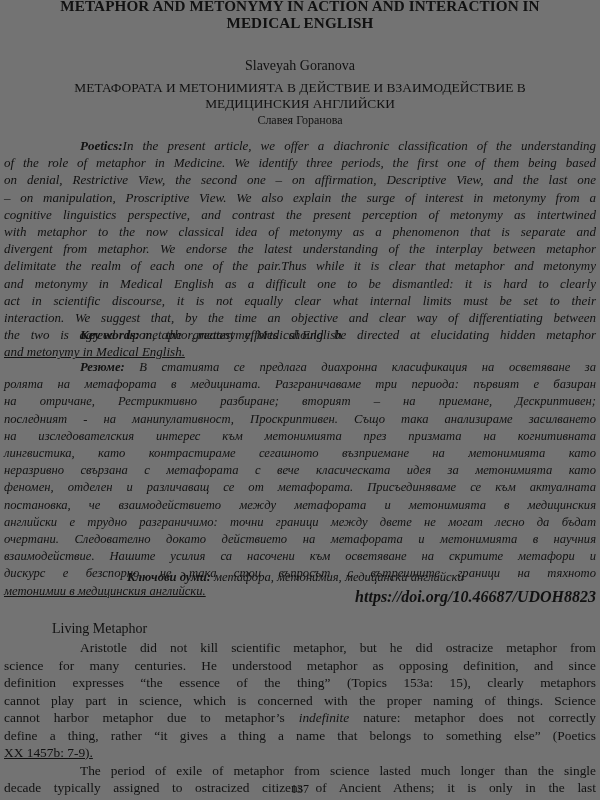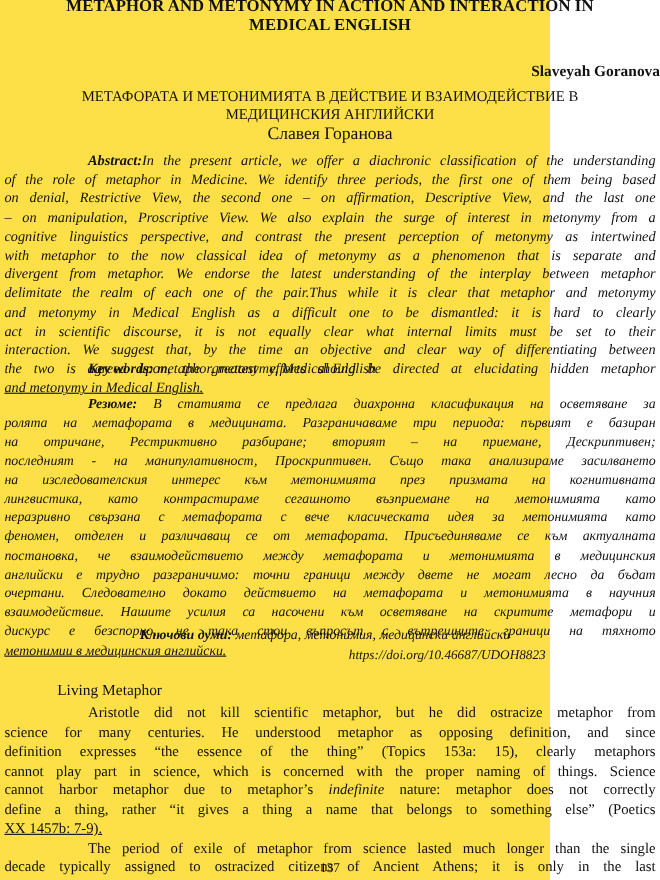--- a/index.html
+++ b/index.html
@@ -1,31 +1,31 @@
 <!DOCTYPE html>
 <html><head>
 <meta charset="utf-8">
 <style>
   html, body { margin: 0; padding: 0; background: #ffffff; }
   body { width: 600px; height: 800px; overflow: hidden; position: relative; color: #111; font-family: "Liberation Serif", "DejaVu Serif", serif; }
-  .page { position: absolute; left: 0; top: 0; width: 500px; height: 800px; background: #fde047; }
+  .page { position: absolute; left: 0; top: 0; width: 600px; height: 800px; background: #737373; }
   .c { text-align: center; position: absolute; left: 0; width: 600px; }
   .title { font-weight: bold; font-size: 15.2px; line-height: 17px; top: -3px; letter-spacing: 0.1px; }
-  .author { font-weight: bold; font-size: 14px; top: 58px; text-align: right; }
+  .author { font-weight: normal; font-size: 14px; top: 58px; }
   .bgtitle { font-size: 13.4px; line-height: 16px; top: 80px; }
-  .bgauthor { font-size: 16px; top: 113px; text-align: center; }
+  .bgauthor { font-size: 12px; top: 113px; text-align: center; }
   .block { position: absolute; left: 4px; width: 592px; font-size: 13px; line-height: 17.2px; text-align: justify; text-align-last: left; }
   .block .ln { display: block; white-space: nowrap; text-align: justify; text-align-last: justify; }
   .block .ln.last { text-align-last: left; text-decoration: underline; }
   .abstract { top: 137px; font-style: italic; }
   .indent { padding-left: 76px; }
   .kw { position: absolute; left: 80px; top: 327px; font-size: 13px; font-style: italic; }
   .resume { top: 359px; font-style: italic; font-size: 12.6px; line-height: 17.2px; }
   .kwbg { position: absolute; left: 80px; top: 570px; font-size: 12.6px; font-style: italic; margin-left: 47px; }
-  .doi { position: absolute; right: 4px; top: 588px; font-size: 12px; font-weight: normal; font-style: italic; }
+  .doi { position: absolute; right: 4px; top: 588px; font-size: 16px; font-weight: bold; font-style: italic; }
   .heading { position: absolute; left: 52px; top: 621px; font-size: 14px; font-weight: normal; }
   .body { top: 639px; font-size: 13.4px; line-height: 17.5px; }
   .pagenum { position: absolute; left: 0; width: 600px; text-align: center; top: 782px; font-size: 12px; }
   b.lbl { font-weight: bold; }
 </style>
 </head>
 <body>
 
 <div class="page">
 
@@ -37,21 +37,21 @@
   <div class="c author">Slaveyah Goranova</div>
 
   <div class="c bgtitle">
     <div>МЕТАФОРАТА И МЕТОНИМИЯТА В ДЕЙСТВИЕ И ВЗАИМОДЕЙСТВИЕ В</div>
     <div>МЕДИЦИНСКИЯ АНГЛИЙСКИ</div>
   </div>
 
   <div class="c bgauthor">Славея Горанова</div>
 
   <div class="block abstract">
-    <span class="ln indent"><b class="lbl">Abstract:</b><span>In the present article, we offer a diachronic classification of the understanding</span></span>
+    <span class="ln indent"><b class="lbl">Poetics:</b><span>In the present article, we offer a diachronic classification of the understanding</span></span>
     <span class="ln">of the role of metaphor in Medicine. We identify three periods, the first one of them being based</span>
     <span class="ln">on denial, Restrictive View, the second one – on affirmation, Descriptive View, and the last one</span>
     <span class="ln">– on manipulation, Proscriptive View. We also explain the surge of interest in metonymy from a</span>
     <span class="ln">cognitive linguistics perspective, and contrast the present perception of metonymy as intertwined</span>
     <span class="ln">with metaphor to the now classical idea of metonymy as a phenomenon that is separate and</span>
     <span class="ln">divergent from metaphor. We endorse the latest understanding of the interplay between metaphor</span>
     <span class="ln">delimitate the realm of each one of the pair.Thus while it is clear that metaphor and metonymy</span>
     <span class="ln">and metonymy in Medical English as a difficult one to be dismantled: it is hard to clearly</span>
     <span class="ln">act in scientific discourse, it is not equally clear what internal limits must be set to their</span>
     <span class="ln">interaction. We suggest that, by the time an objective and clear way of differentiating between</span>

